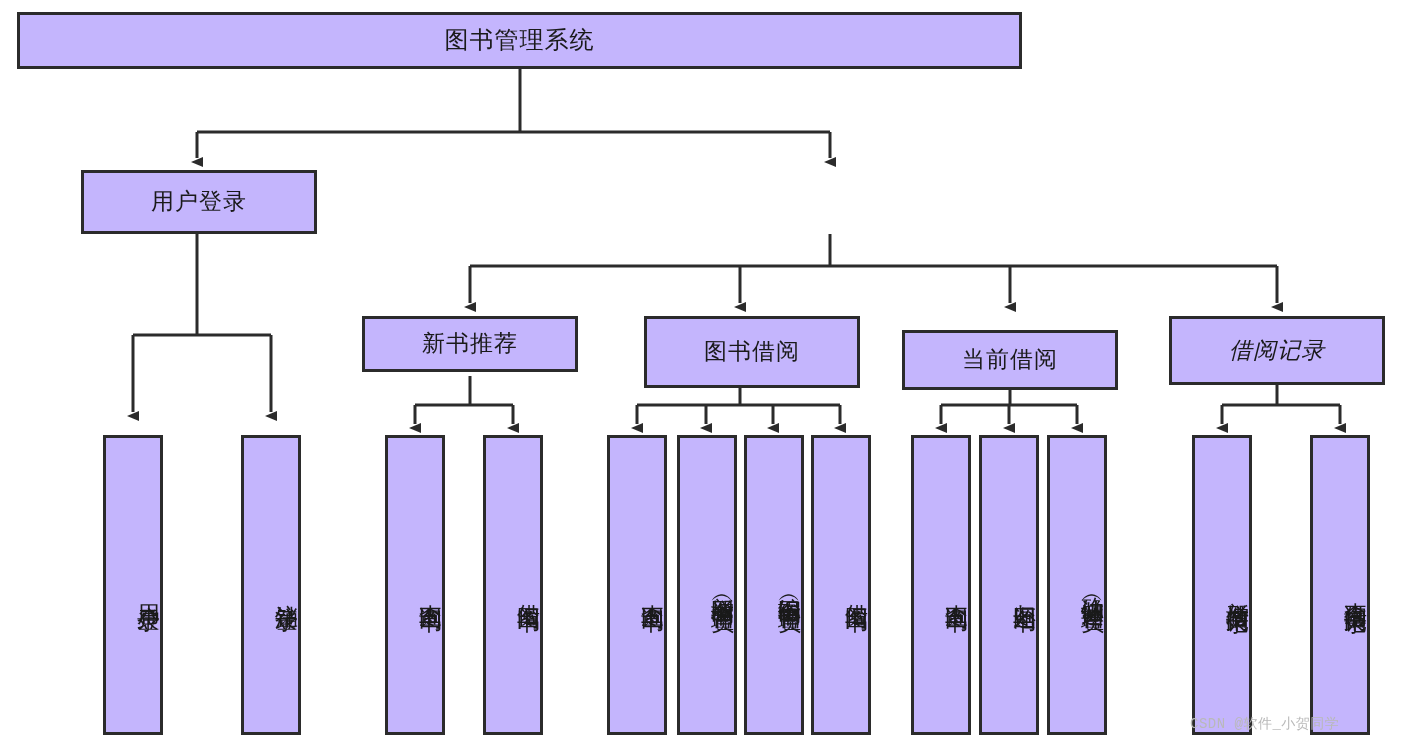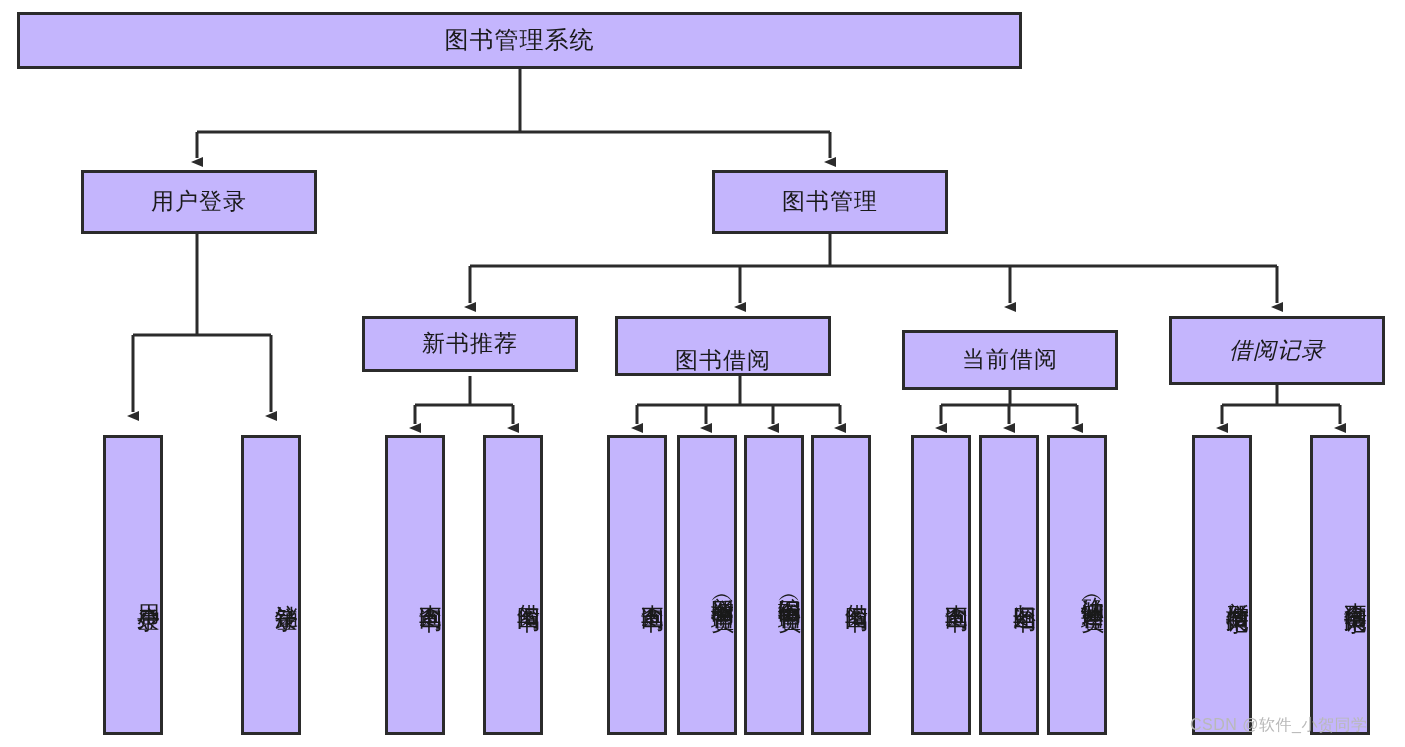--- a/index.html
+++ b/index.html
@@ -55,26 +55,26 @@
     line-height: 1.0;
     white-space: nowrap;
   }
   .node-v.pad-more {
     padding-top: 6px;
   }
   .watermark {
     position: absolute;
     left: 1190px;
     top: 715px;
-    font-size: 16px;
+    font-size: 14px;
     color: #b9b9b9;
     letter-spacing: 0.5px;
     z-index: 5;
     white-space: nowrap;
-    font-family: Liberation Sans, sans-serif;
+    font-family: Liberation Mono, monospace;
   }
 </style>
 </head>
 <body>
 
 <div id="diagram-root">
 
   <svg id="edges-layer" viewBox="0 0 1405 747" width="1405" height="747" xmlns="http://www.w3.org/2000/svg">
     <defs>
       <marker id="arrow" markerWidth="10" markerHeight="12" refX="1" refY="6" orient="auto" markerUnits="userSpaceOnUse">
@@ -125,28 +125,25 @@
     </g>
   </svg>
 
   <div class="node node-h node-root" style="left:17px; top:12px; width:1005px; height:57px;">
     <span>图书管理系统</span>
   </div>
 
   <div class="node node-h" style="left:81px; top:170px; width:236px; height:64px;">
     <span>用户登录</span>
   </div>
-  <div class="node node-h" style="left:712px; top:170px; width:236px; height:64px;">
-    <span>图书管理</span>
-  </div>
 
   <div class="node node-h" style="left:362px; top:316px; width:216px; height:56px;">
     <span>新书推荐</span>
   </div>
-  <div class="node node-h" style="left:615px; top:316px; width:216px; height:60px;align-items:flex-end;">
+  <div class="node node-h" style="left:644px; top:316px; width:216px; height:72px;">
     <span>图书借阅</span>
   </div>
   <div class="node node-h" style="left:902px; top:330px; width:216px; height:60px;">
     <span>当前借阅</span>
   </div>
   <div class="node node-h" style="left:1169px; top:316px; width:216px; height:69px;font-style:italic;">
     <span>借阅记录</span>
   </div>
 
   <div class="node node-v" style="left:103px; top:435px; width:60px; height:300px;">

